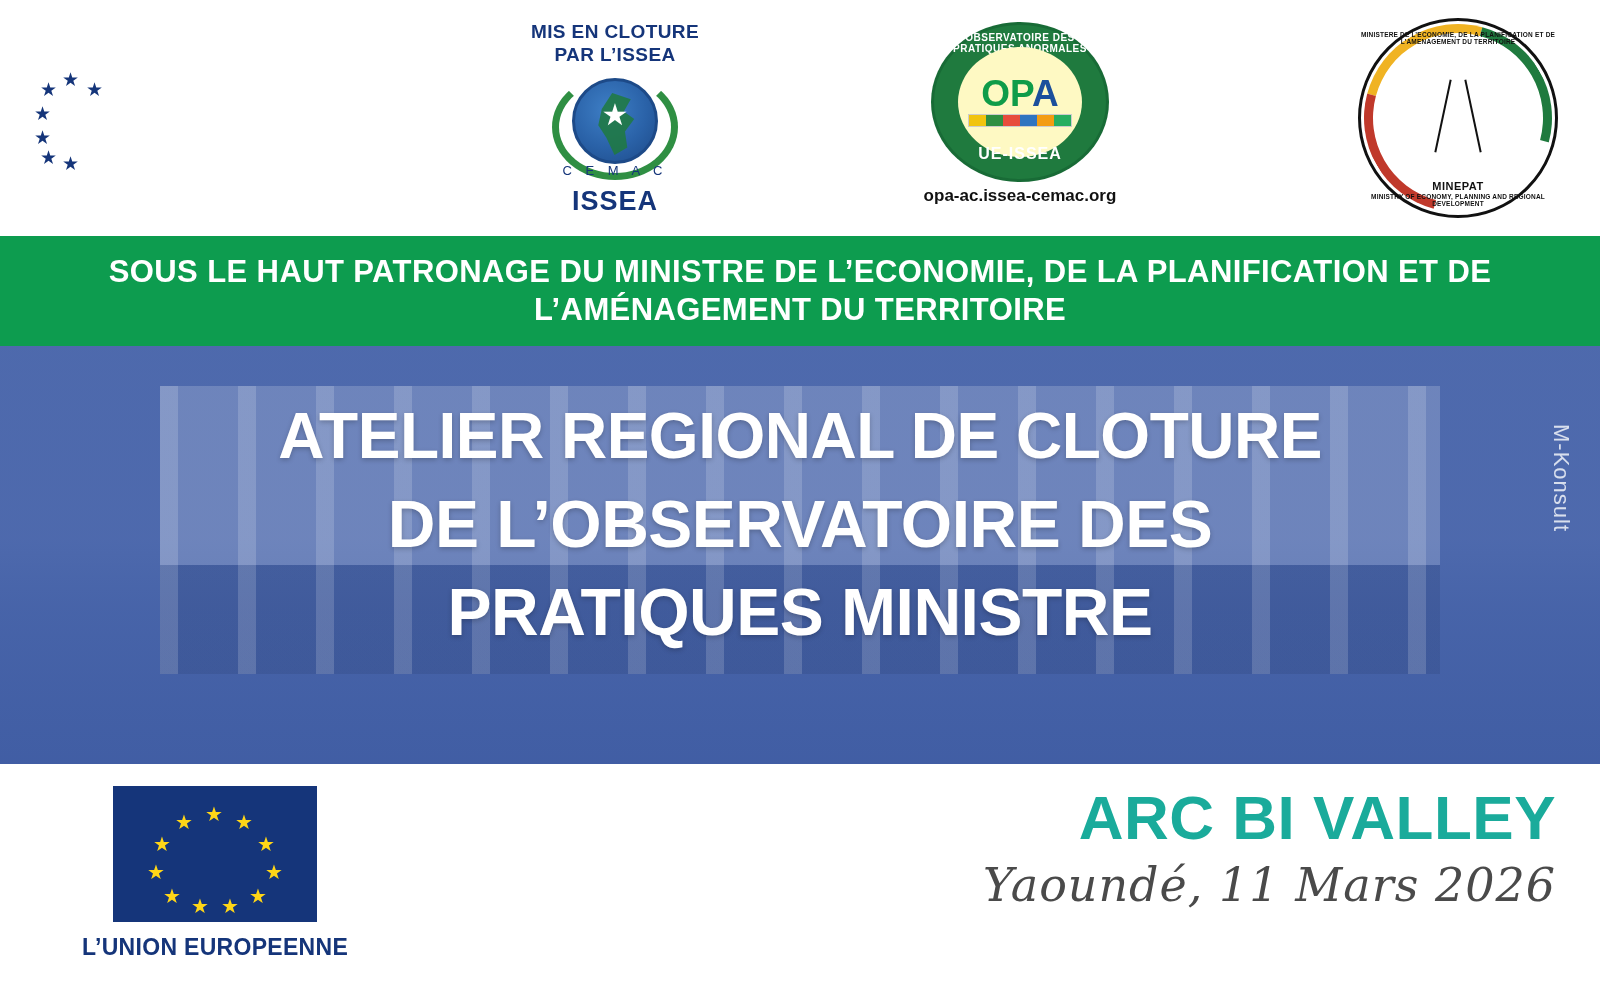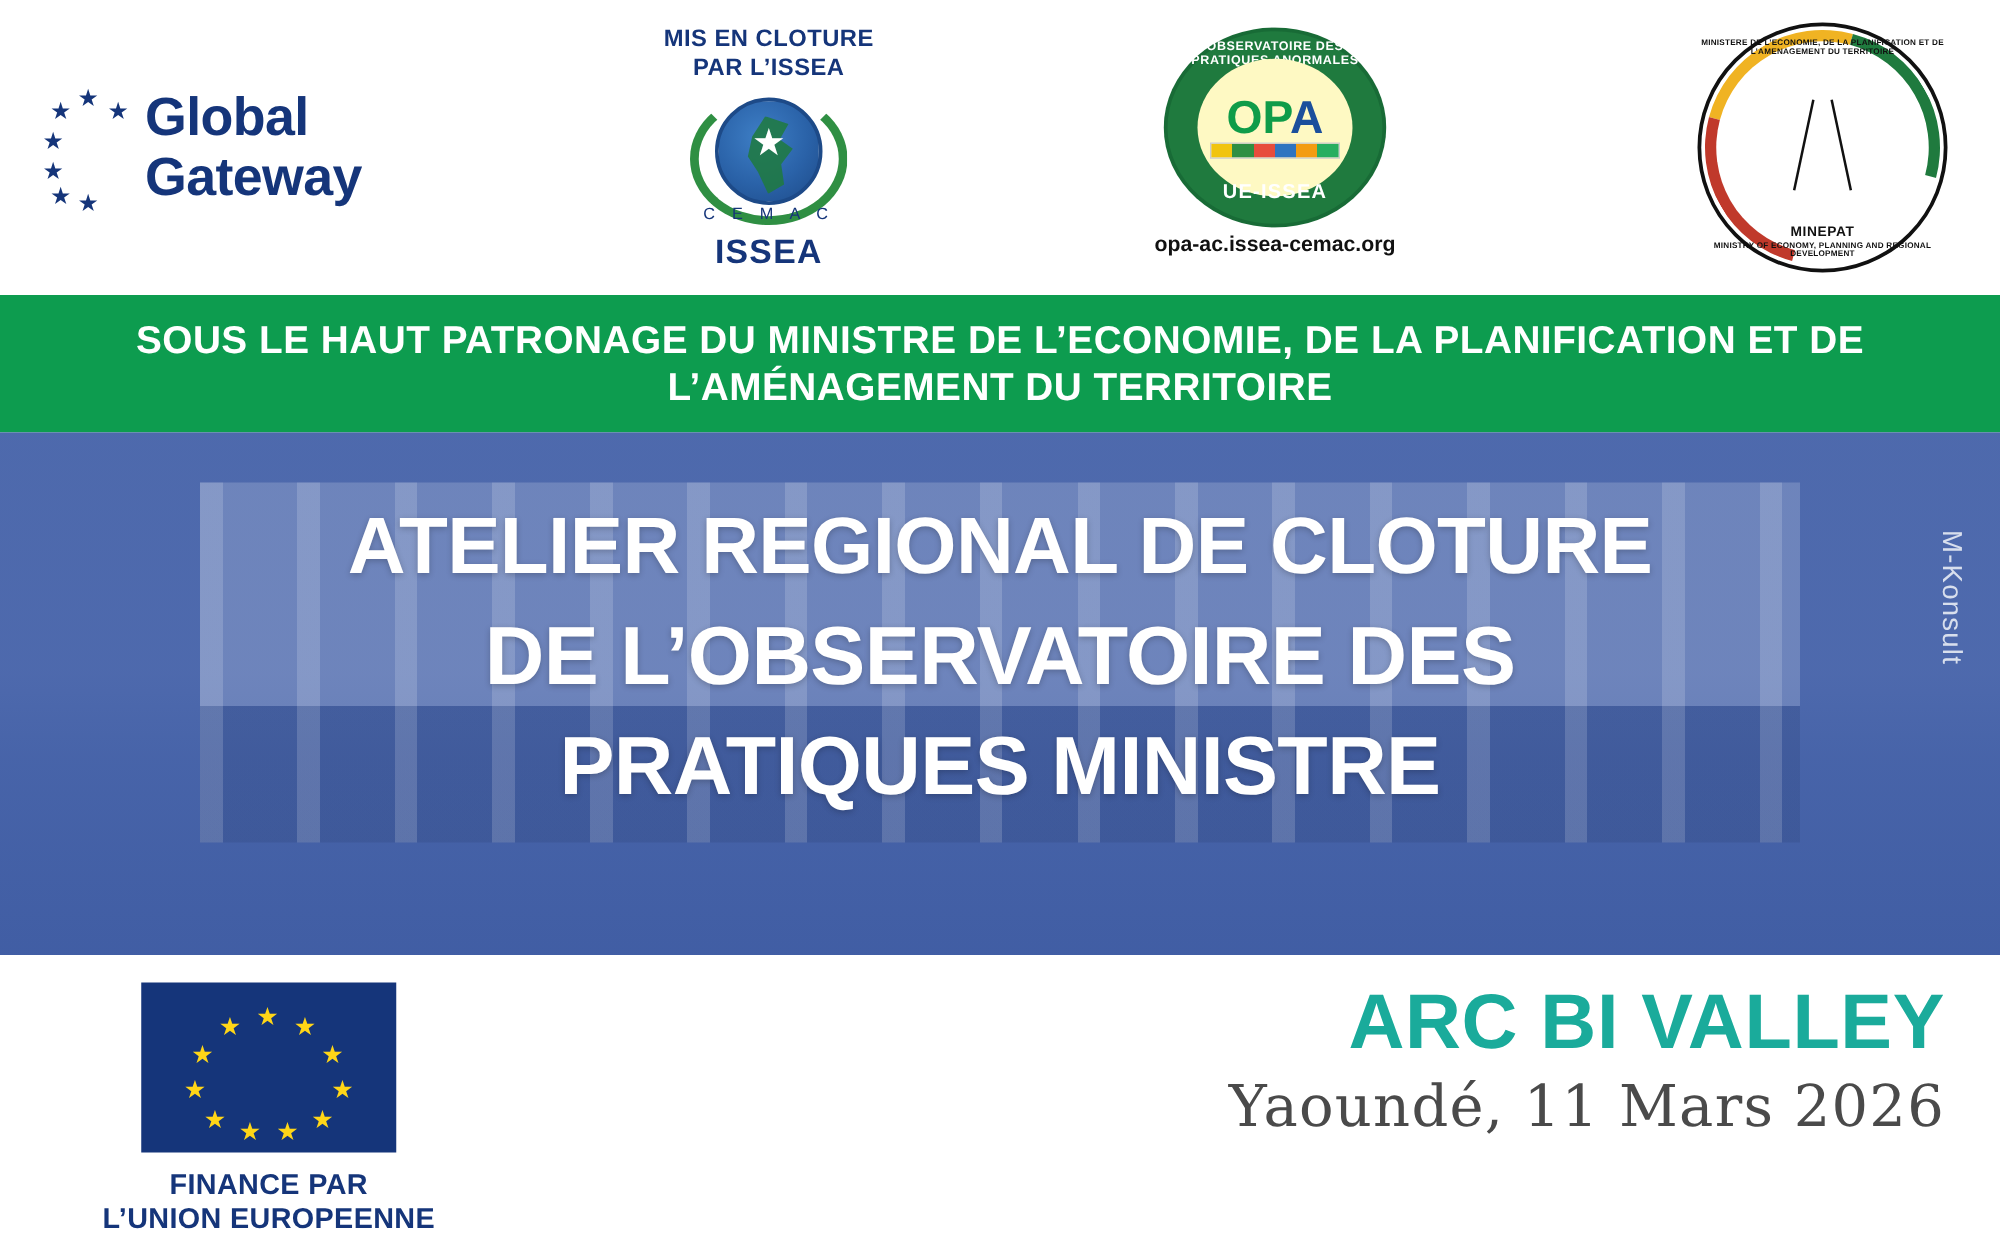--- a/index.html
+++ b/index.html
@@ -249,45 +249,41 @@
   }
   .venue-l1 {
     color: #1aab9b; font-size: 38px; font-weight: bold; letter-spacing: .5px;
   }
   .venue-l2 {
     color: #1aab9b; font-size: 62px; font-weight: bold; line-height: 64px;
     letter-spacing: .5px; margin-top: -2px;
   }
   .venue-date {
     margin-top: 8px;
-    color: #4a4a4a; font-size: 46px; 
+    color: #4a4a4a; font-size: 46px; font-style: italic;
     font-family: "DejaVu Serif", serif;
     letter-spacing: 1px;
   }
 </style>
 </head>
 <body>
 
 <div class="poster">
 
   <div class="logo-bar">
 
     <div class="gg">
       <div class="gg-stars">
         <span style="left:28px; top:0px;">★</span>
         <span style="left:52px; top:10px;">★</span>
         <span style="left:6px;  top:10px;">★</span>
         <span style="left:0px;  top:34px;">★</span>
         <span style="left:0px;  top:58px;">★</span>
         <span style="left:6px;  top:78px;">★</span>
         <span style="left:28px; top:84px;">★</span>
-      </div>
-      <div class="gg-text">
-        <div>Global</div>
-        <div>Gateway</div>
       </div>
     </div>
 
     <div class="issea">
       <div class="issea-top">MIS EN CLOTURE</div>
       <div class="issea-top">PAR L’ISSEA</div>
       <div class="issea-emblem">
         <div class="issea-wreath"></div>
         <div class="issea-globe"></div>
         <div class="issea-star">★</div>
@@ -346,21 +342,20 @@
         <span style="left:136px; top:100px;">★</span>
         <span style="left:108px; top:110px;">★</span>
         <span style="left:78px;  top:110px;">★</span>
         <span style="left:50px;  top:100px;">★</span>
         <span style="left:34px;  top:76px;">★</span>
         <span style="left:40px;  top:48px;">★</span>
         <span style="left:62px;  top:26px;">★</span>
         <span style="left:92px;  top:110px; opacity:0;">★</span>
       </div>
       <div class="eu-caption">
-        <div>FINANCE PAR</div>
         <div>L’UNION EUROPEENNE</div>
       </div>
     </div>
 
     <div class="venue">
       <div class="venue-l2">ARC BI VALLEY</div>
       <div class="venue-date">Yaoundé, 11 Mars 2026</div>
     </div>
   </div>
 

